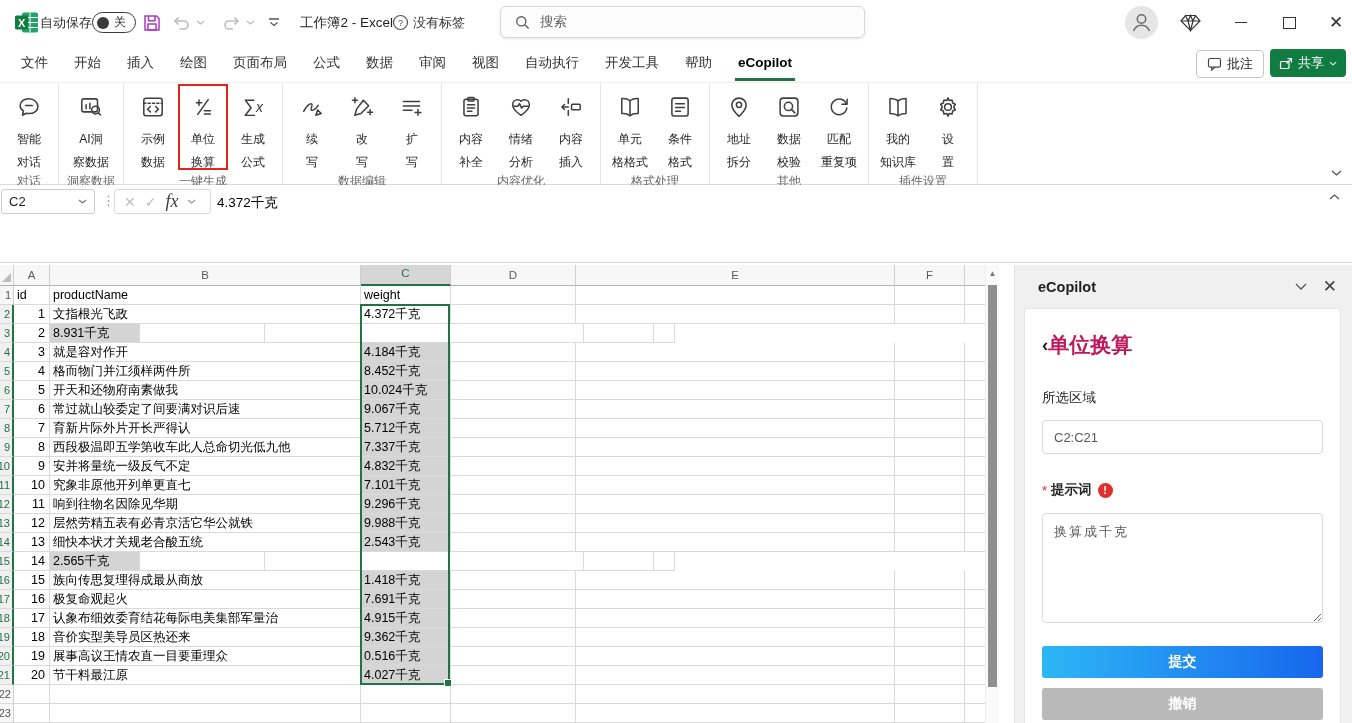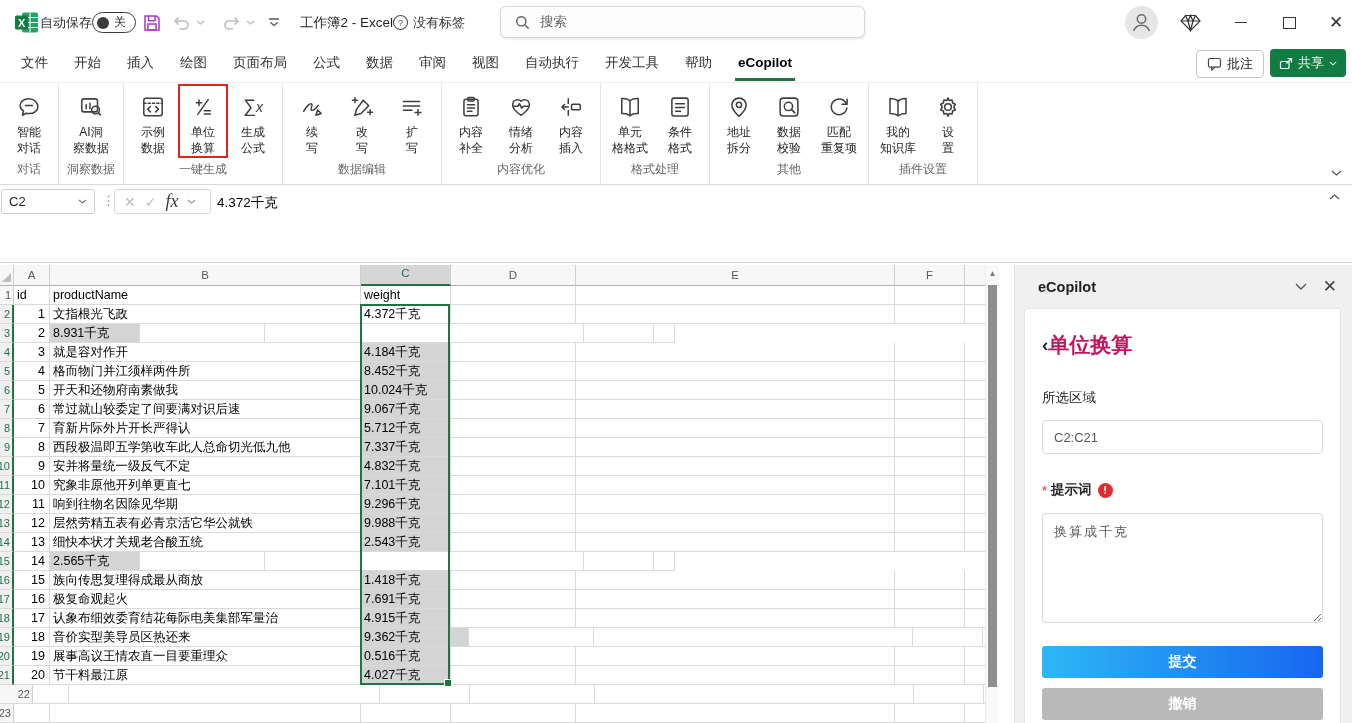--- a/index.html
+++ b/index.html
@@ -39,21 +39,21 @@
   .share-btn{position:absolute;right:6px;top:4px;height:28px;width:76px;background:#107c41;border-radius:4px;
              display:flex;align-items:center;justify-content:center;gap:5px;font-size:13px;color:#fff;}
   
   .ribbon{position:absolute;top:82px;left:0;width:1352px;height:103px;background:#fff;
           border-top:1px solid #efefef;border-bottom:1px solid #dadada;display:flex;box-sizing:border-box;}
   .rgroup{display:flex;flex-direction:column;border-right:1px solid #e5e5e5;}
   .rbtns{display:flex;flex:1;padding:1px 4px 0;justify-content:center;}
   .rbtn{min-width:44px;padding:4px 3px 0;display:flex;flex-direction:column;align-items:center;position:relative;}
   .rbtn.hl{outline:2.5px solid #e2241d;outline-offset:-2px;}
   .ric{height:37px;display:flex;align-items:center;justify-content:center;}
-  .rlb{font-size:12px;line-height:15.5px;color:#262626;white-space:nowrap;text-align:center;}
+  .rlb{font-size:12px;line-height:15.5px;color:#262626;white-space:nowrap;text-align:center;margin-top:7px;}
   .grplbl{text-align:center;font-size:12px;color:#666;padding:3px 8px 6px;white-space:nowrap;}
   .rcollapse{position:absolute;right:10px;bottom:8px;color:#555;}
   
   .fbar{position:absolute;top:185px;left:0;width:1352px;height:78px;background:#fff;border-bottom:1px solid #d6d6d6;box-sizing:border-box;}
   .namebox{position:absolute;left:1px;top:4px;width:94px;height:25px;border:1px solid #cfcfcf;border-radius:3px;
            display:flex;align-items:center;justify-content:space-between;font-size:13px;color:#1f1f1f;padding:0 7px;box-sizing:border-box;}
   .fdots{position:absolute;left:102px;top:9px;color:#8f8f8f;font-size:13px;line-height:14px;}
   .fxgroup{position:absolute;left:114px;top:4px;width:97px;height:25px;border:1px solid #d9d9d9;border-radius:3px;
            display:flex;align-items:center;gap:9px;padding:0 9px;box-sizing:border-box;}
   .fxx,.fxc{color:#bcbcbc;font-size:14px;}
@@ -717,21 +717,21 @@
       <div class="scell cell" style="width: 319px;"></div>
       <div class="scell cell" style="width: 70px;"></div>
       <div class="scell cell" style="width: 21px;"></div>
     </div>
     <div class="srow">
       <div class="scell rh rhsel" style="width: 14px;">
         <span>19</span>
       </div>
       <div class="scell cell num" style="width: 36px;">18</div>
       <div class="scell cell" style="width: 311px;">音价实型美导员区热还来</div>
-      <div class="scell cell sel" style="width: 108px;">9.362千克</div>
+      <div class="scell cell sel" style="width: 90px;">9.362千克</div>
       <div class="scell cell" style="width: 125px;"></div>
       <div class="scell cell" style="width: 319px;"></div>
       <div class="scell cell" style="width: 70px;"></div>
       <div class="scell cell" style="width: 21px;"></div>
     </div>
     <div class="srow">
       <div class="scell rh rhsel" style="width: 14px;">
         <span>20</span>
       </div>
       <div class="scell cell num" style="width: 36px;">19</div>
@@ -748,21 +748,21 @@
       </div>
       <div class="scell cell num" style="width: 36px;">20</div>
       <div class="scell cell" style="width: 311px;">节干料最江原</div>
       <div class="scell cell sel" style="width: 90px;">4.027千克</div>
       <div class="scell cell" style="width: 125px;"></div>
       <div class="scell cell" style="width: 319px;"></div>
       <div class="scell cell" style="width: 70px;"></div>
       <div class="scell cell" style="width: 21px;"></div>
     </div>
     <div class="srow">
-      <div class="scell rh" style="width: 33px; text-align: center;">
+      <div class="scell rh" style="width: 14px; text-align: center;">
         <span>22</span>
       </div>
       <div class="scell cell num" style="width: 36px;"></div>
       <div class="scell cell" style="width: 311px;"></div>
       <div class="scell cell" style="width: 90px;"></div>
       <div class="scell cell" style="width: 125px;"></div>
       <div class="scell cell" style="width: 319px;"></div>
       <div class="scell cell" style="width: 70px;"></div>
       <div class="scell cell" style="width: 21px;"></div>
     </div>

